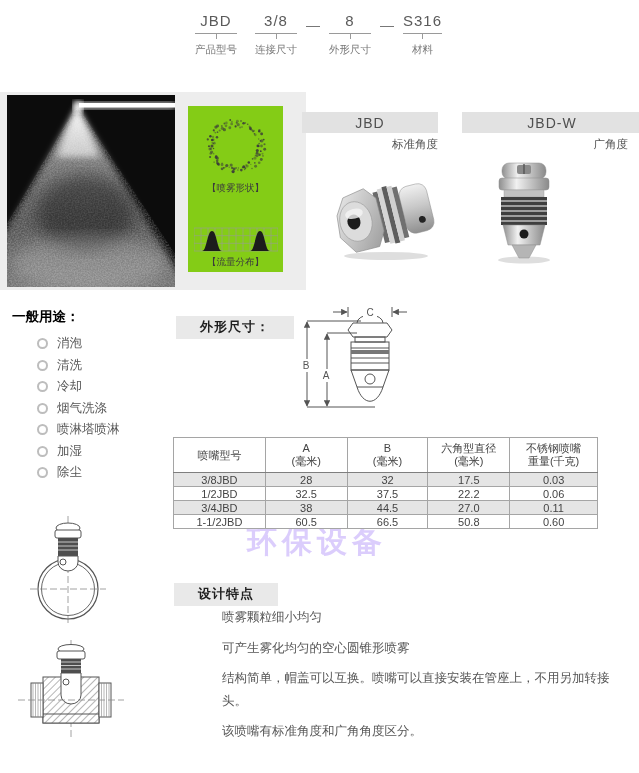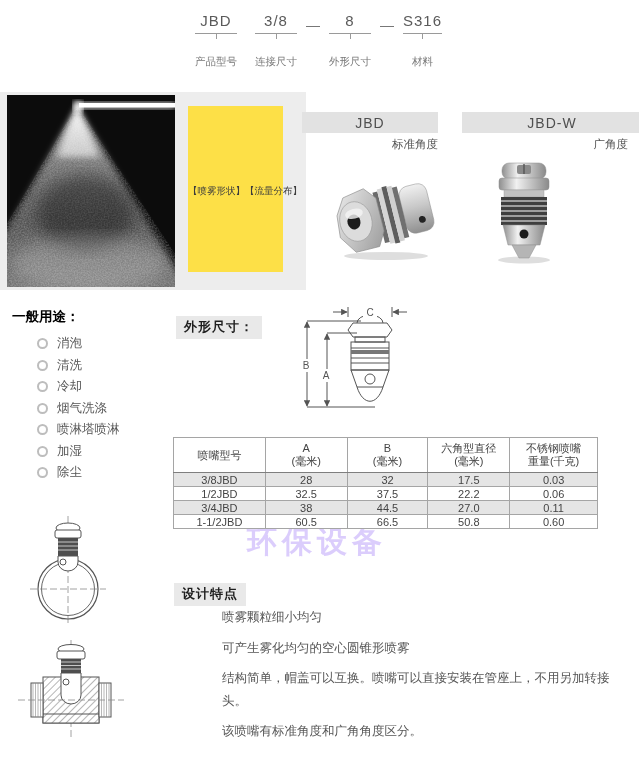--- a/index.html
+++ b/index.html
@@ -7,44 +7,44 @@
           font-family:"Liberation Sans","DejaVu Sans",sans-serif; color:#444; overflow:hidden; }
   .abs { position:absolute; }
   .layer { z-index:2; }
 
   
   #formula { left:186px; top:12px; display:flex; align-items:flex-start; }
   .term { display:flex; flex-direction:column; align-items:center; margin:0 9px; }
   .term-value { font-size:15px; color:#5a5a5a; letter-spacing:1px; line-height:18px; }
   .term-rule { align-self:stretch; height:0; border-bottom:1.5px solid #9a9a9a; margin-top:3px; }
   .term-tick { width:0; height:5px; border-left:1.5px solid #9a9a9a; }
-  .term-label { font-size:10.5px; color:#777; margin-top:16px; white-space:nowrap; }
+  .term-label { font-size:10.5px; color:#777; margin-top:4px; white-space:nowrap; }
   .formula-dash { font-size:14px; color:#777; margin-top:5px; }
 
   
   #gray-band { left:0; top:92px; width:306px; height:198px; background:#ededed; }
   #spray-photo { left:7px; top:95px; width:168px; height:192px; }
-  #diagram-panel { left:188px; top:106px; width:95px; height:166px; background:#fde047;
-                   display:flex; flex-direction:row; align-items:center; }
+  #diagram-panel { left:188px; top:106px; width:95px; height:166px; background:#84cc16;
+                   display:flex; flex-direction:column; align-items:center; }
   .bracket-label { font-size:9.5px; color:#3c3c3c; white-space:nowrap; }
 
   
   .model-bar { background:#e2e2e2; height:21px; display:flex; align-items:center; justify-content:center;
                font-size:14px; color:#4f4f4f; letter-spacing:1px; }
   .model-sub { font-size:11.5px; color:#555; text-align:right; }
 
   
   #uses-title { left:12px; top:308px; font-weight:bold; font-size:13.5px; color:#000000; }
   #uses-list { left:37px; top:333px; }
   .use-item { display:flex; align-items:center; height:21.5px; }
   .bullet { width:7px; height:7px; border:2px solid #bdbdbd; border-radius:50%; background:#fff;
             margin-right:9px; flex:0 0 auto; }
   .use-text { font-size:12.5px; color:#555; }
 
-  .gray-chip { background:#e9e9e9; padding:2px 8px 3px; display:inline-block; font-weight:bold;
+  .gray-chip { background:#e9e9e9; padding:2px 24px 3px; display:inline-block; font-weight:bold;
                font-size:13px; color:#1f1f1f; letter-spacing:1px; }
   #dims-title { left:176px; top:316px; }
   #dims-drawing { left:283px; top:303px; }
 
   
   #table-wrap { left:173px; top:437px; }
   #spec-table { border-collapse:collapse; width:425px; font-size:11px; color:#444; background:#fff;
                 border:1.5px solid #7f7f7f; }
   #spec-table th, #spec-table td { border:1px solid #a5a5a5; text-align:center; padding:0; }
   #spec-table thead th { height:34px; font-weight:normal; line-height:13px; }

